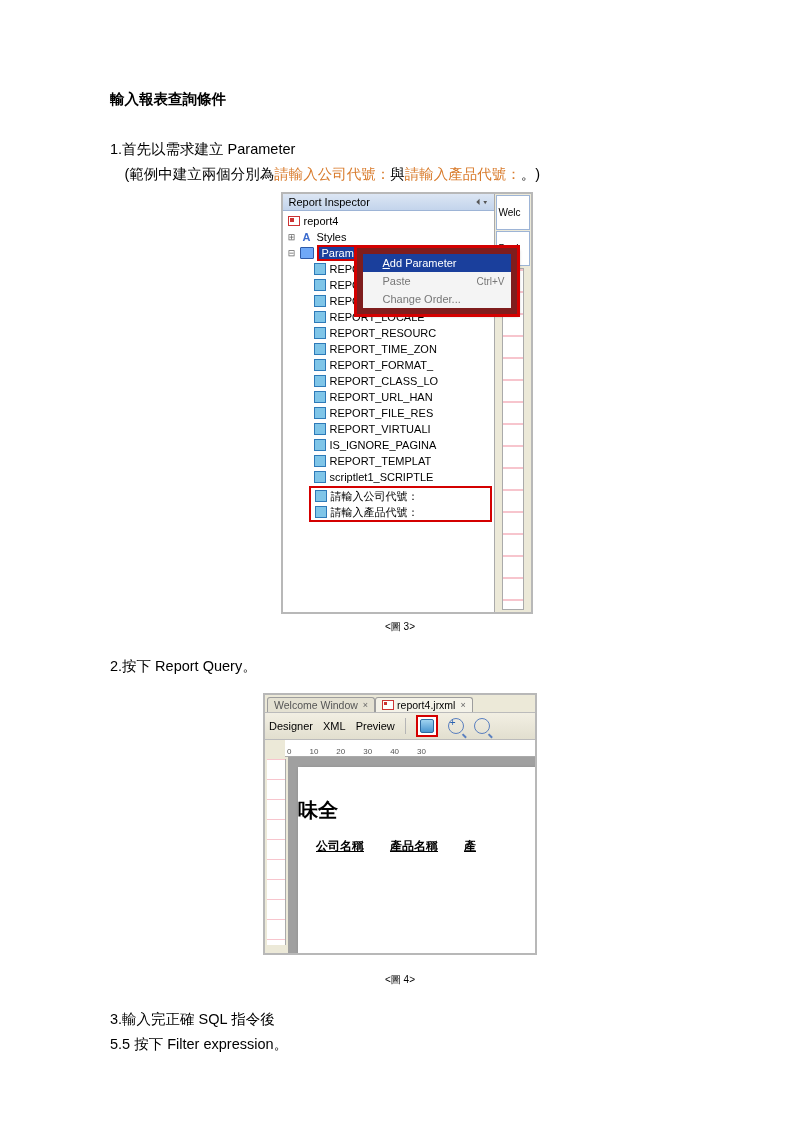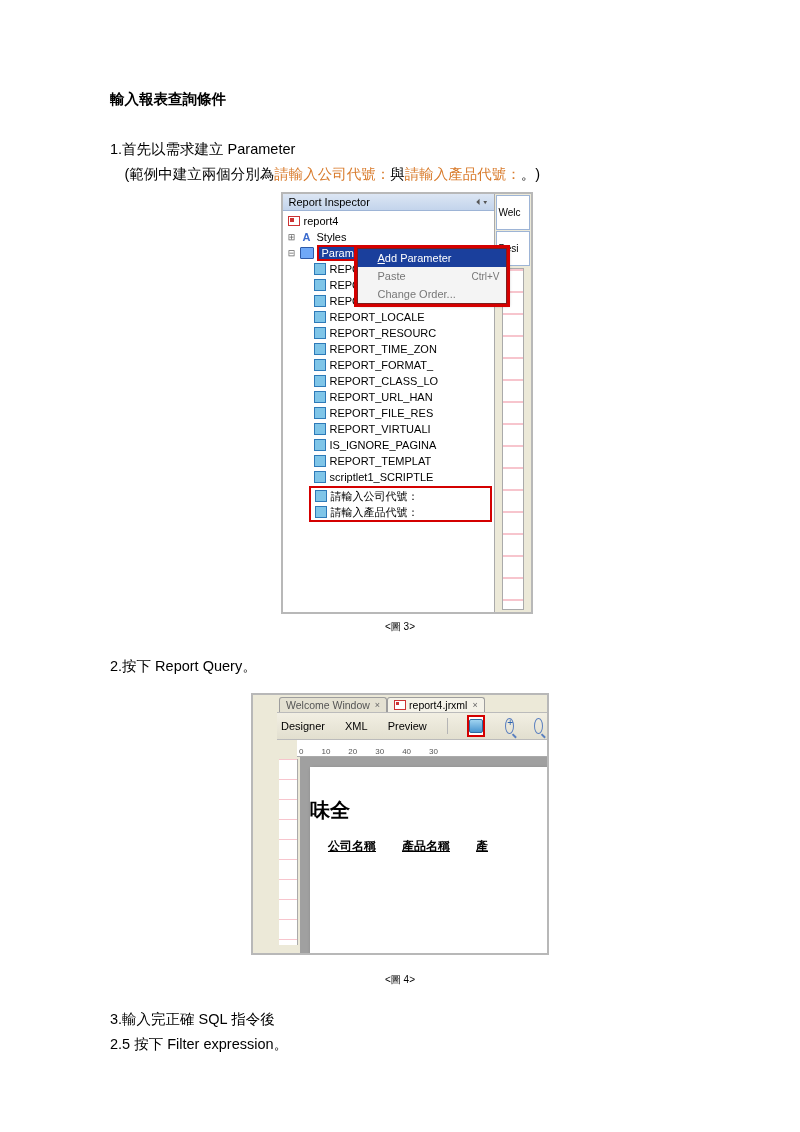--- a/index.html
+++ b/index.html
@@ -60,21 +60,21 @@
   }
   .param-list { padding-left:28px;}
   .param-list .tree-row { padding-left:0;}
   .redbox { border:2px solid #d40000; margin:1px 2px 1px 24px; }
   .redbox .tree-row{ padding-left:3px;}
   
   .ctx {
     position:absolute; left:74px; top:54px;
     width:148px;
     background:#f4f4f4;
-    border:1px solid #7f1d1d;
+    border:6px solid #7f1d1d;
     box-shadow:2px 2px 3px rgba(0,0,0,.35);
     outline:3px solid #d40000;
     font-size:11px;
     z-index:5;
   }
   .ctx-row{ display:flex; align-items:center; height:18px; padding:0 6px 0 20px; color:#777;}
   .ctx-row.enabled{ color:#000;}
   .ctx-row.sel{ background:#1a3f9c; color:#fff;}
   .ctx-row .sc{ margin-left:auto; font-size:10px;}
   .ctx-row .ul{ text-decoration:underline;}
@@ -88,36 +88,35 @@
     background-image:repeating-linear-gradient(to bottom,#f7c5cd 0,#f7c5cd 2px,#fff 2px,#fff 22px);
     margin-left:auto; margin-right:auto;
   }
 
   
   .fig4-wrap{ display:flex; justify-content:center; margin-top:4px;}
   .fig4{
     width:270px; border:2px solid #b8b8b8;
     font-family: Tahoma, Arial, sans-serif; font-size:11px;
     background:#ece9d8;
-    padding-left:24px;
   }
   .fig4-tabs{ display:flex; background:#ece9d8; padding:2px 2px 0 2px; gap:0;}
   .fig4-tab{
     background:#f4f2e8; border:1px solid #9d9d9d; border-bottom:none;
     padding:1px 6px; font-size:10.5px; display:flex; align-items:center; gap:3px;
     border-radius:3px 3px 0 0;
   }
   .fig4-tab.inactive{ background:#e4e1d2; color:#555;}
   .fig4-tab .x{ font-size:9px; color:#666; margin-left:2px;}
   .fig4-tab .ic-rep{ width:10px;height:8px;background:#fff;border:1px solid #c33;display:inline-block;position:relative;}
   .fig4-tab .ic-rep::after{content:"";position:absolute;left:1px;top:1px;width:3px;height:3px;background:#c33;}
   .fig4-toolbar{
     background:linear-gradient(#f2efe3,#e2dfcf);
     border-top:1px solid #bbb; border-bottom:1px solid #bbb;
-    padding:2px 4px; display:flex; align-items:center; gap:20px;
+    padding:2px 4px; display:flex; align-items:center; gap:10px;
     font-size:11px;
   }
   .fig4-toolbar .sep{ width:1px; height:16px; background:#b5b5b5;}
   .fig4-toolbar .db{
     width:18px;height:18px; border:2px solid #d40000; display:flex;align-items:center;justify-content:center;
     background:#fff;
   }
   .fig4-toolbar .db-ic{ width:12px;height:12px; border-radius:2px; background:linear-gradient(#9fd3f0,#4a96d0); border:1px solid #2d6aa0;}
   .fig4-toolbar .mag{ width:14px;height:14px; border:1.5px solid #5a7fbf; border-radius:50%; position:relative;}
   .fig4-toolbar .mag::after{content:"";position:absolute;right:-4px;bottom:-4px;width:5px;height:1.5px;background:#5a7fbf;transform:rotate(45deg);}
@@ -353,14 +352,14 @@
               <span>產</span>
             </div>
           </div>
         </div>
       </div>
     </div>
   </div>
   <div class="caption" style="margin-top:18px">&lt;圖 4&gt;</div>
 
   <div class="bodytext">3.輸入完正確 SQL 指令後</div>
-  <div class="bodytext">2.5 按下 Filter expression。</div>
+  <div class="bodytext">5.5 按下 Filter expression。</div>
 </div>
 
 </body></html>

